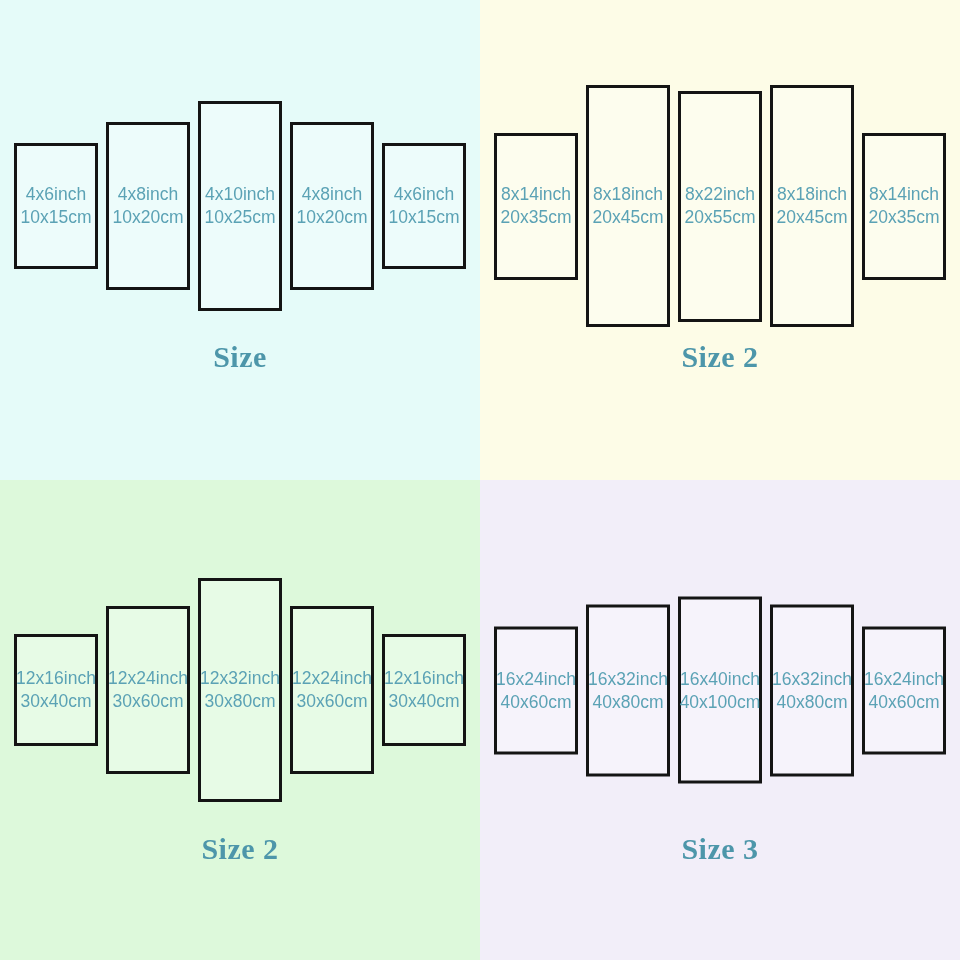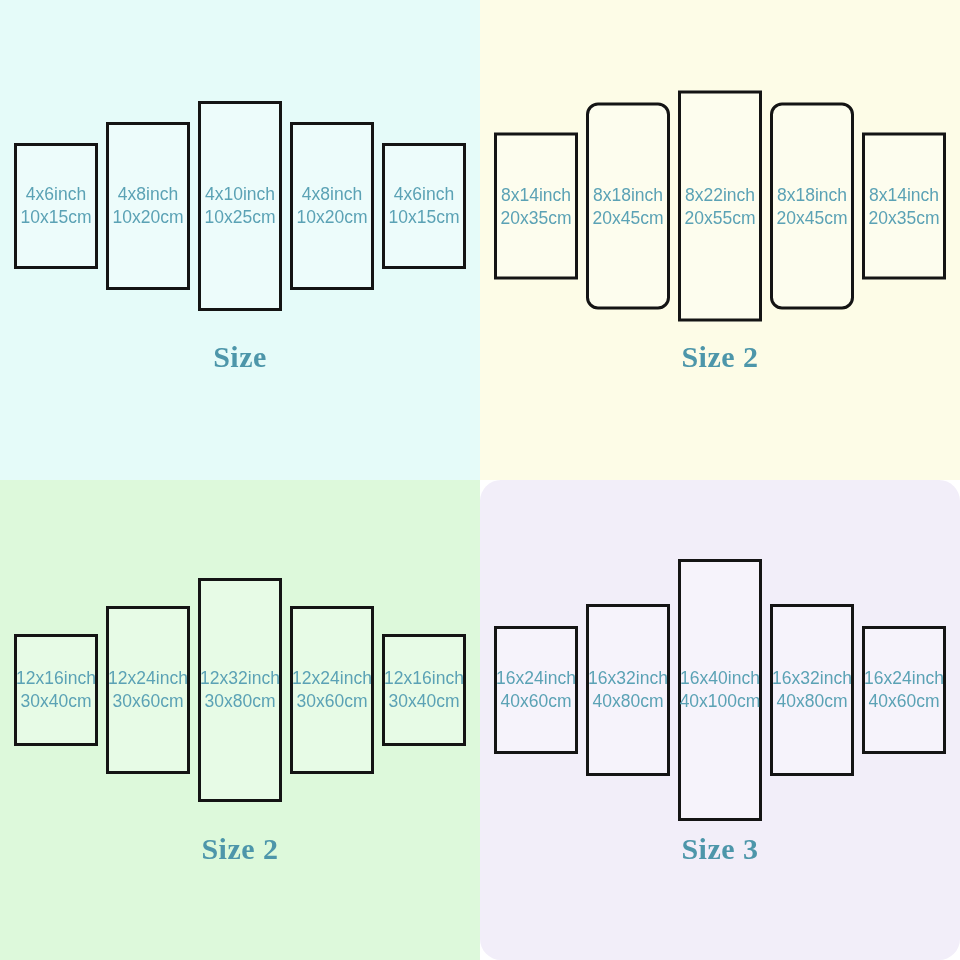--- a/index.html
+++ b/index.html
@@ -60,30 +60,30 @@
   }
   .row-top .qtitle    { top: 340px; }
   .row-bottom .qtitle { top: 352px; }
 
   
   .q0 .p1, .q0 .p5 { height: 126px; }
   .q0 .p2, .q0 .p4 { height: 168px; }
   .q0 .p3          { height: 210px; }
 
   .q1 .p1, .q1 .p5 { height: 147px; }
-  .q1 .p2, .q1 .p4 { height: 207px; border-radius: 12px; }
+  .q1 .p2, .q1 .p4 { height: 242px; }
   .q1 .p3          { height: 231px; }
 
   .q2 .p1, .q2 .p5 { height: 112px; }
   .q2 .p2, .q2 .p4 { height: 168px; }
   .q2 .p3          { height: 224px; }
 
   .q3 .p1, .q3 .p5 { height: 128px; }
   .q3 .p2, .q3 .p4 { height: 172px; }
-  .q3 .p3          { height: 262px; }
+  .q3 .p3          { height: 187px; }
 </style>
 </head>
 <body>
 
 <div class="sheet">
 
   <div class="quadrant q0 row-top" style="background: rgb(229, 251, 249);">
     <div class="panels">
       <div class="panel p1">
         <div class="dims">
@@ -184,21 +184,21 @@
       <div class="panel p5">
         <div class="dims">
           <span>12x16inch</span>
           <span>30x40cm</span>
         </div>
       </div>
     </div>
     <div class="qtitle">Size 2</div>
   </div>
 
-  <div class="quadrant q3 row-bottom" style="background: rgb(242, 238, 249); border-radius: 21px;">
+  <div class="quadrant q3 row-bottom" style="background: rgb(242, 238, 249);">
     <div class="panels">
       <div class="panel p1">
         <div class="dims">
           <span>16x24inch</span>
           <span>40x60cm</span>
         </div>
       </div>
       <div class="panel p2">
         <div class="dims">
           <span>16x32inch</span>

